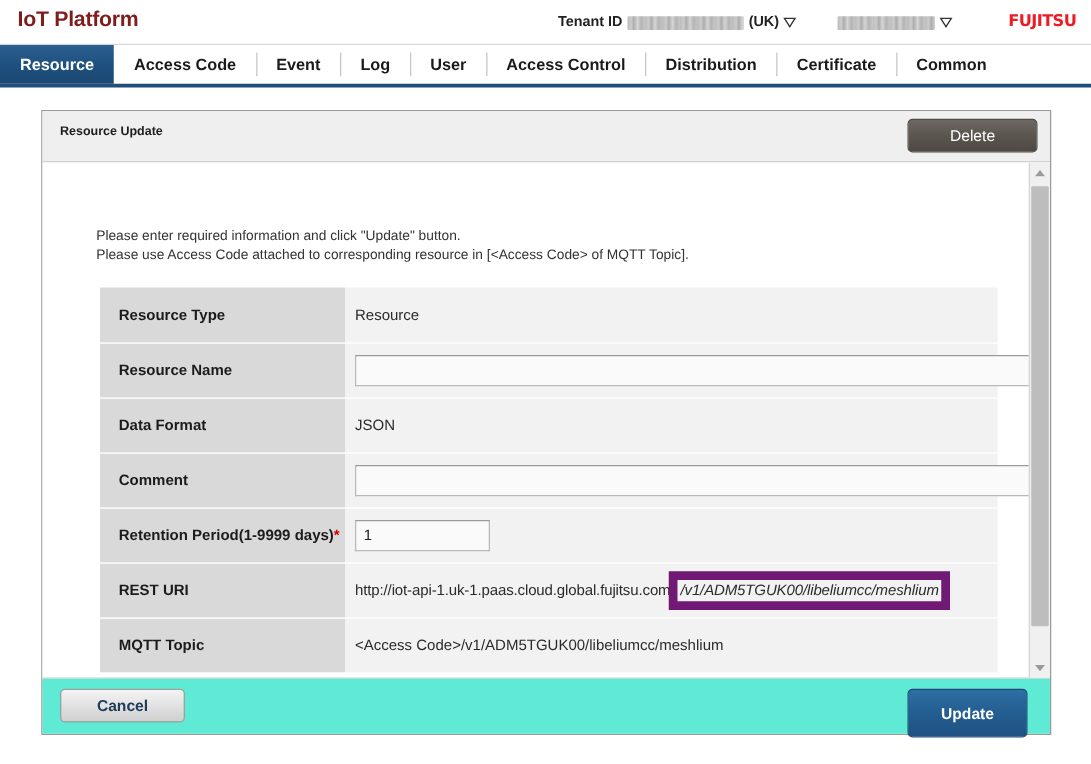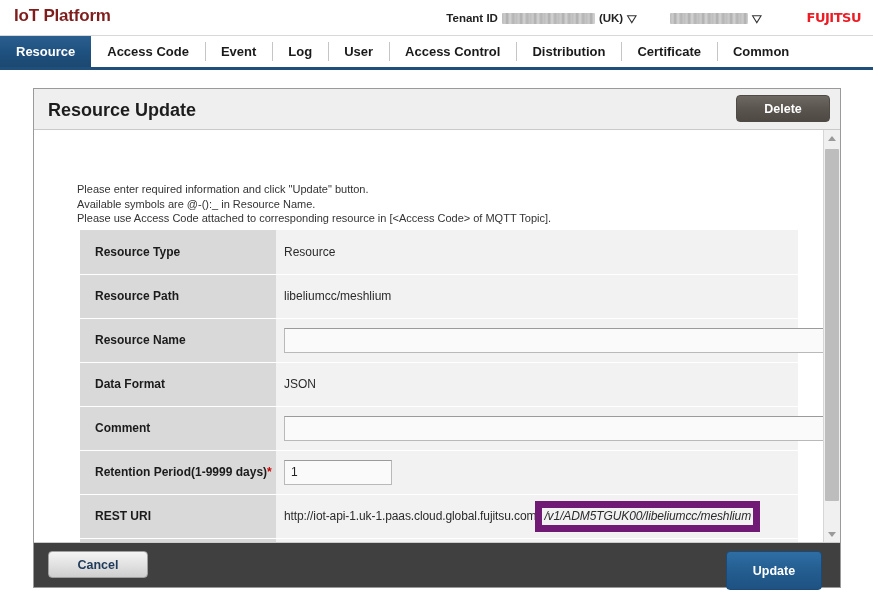--- a/index.html
+++ b/index.html
@@ -128,34 +128,34 @@
   }
   #panel-header {
     position: relative;
     height: 41px;
     background: #efefef;
     border-bottom: 1px solid #c9c9c9;
   }
   #panel-title {
     position: absolute;
     left: 14px; top: 11px;
-    font-size: 18px;
+    font-size: 10px;
     font-weight: bold;
     color: #1d1d1d;
   }
   #delete-button {
     position: absolute;
     right: 10px; top: 6px;
-    width: 94px; height: 27px;
+    width: 104px; height: 27px;
     border-radius: 4px;
     border: 1px solid #4f4a46;
     background: linear-gradient(to bottom, #6e6862 0%, #5b5550 50%, #4f4944 100%);
     color: #ffffff;
     font-size: 12.5px;
-    font-weight: bold;
+    font-weight: normal;
     cursor: pointer;
     font-family: "Liberation Sans", sans-serif;
     margin-left: 28px;
   }
 
   
   #form-scroll-area {
     position: relative;
     height: 413px;
     background: #ffffff;
@@ -252,21 +252,21 @@
     width: 14px; height: 352px;
     background: #bdbdbd;
     border-radius: 1px;
     cursor: pointer;
   }
 
   
   #panel-footer {
     position: relative;
     height: 44px;
-    background: #404040;
+    background: #5eead4;
   }
   #cancel-button {
     position: absolute;
     left: 14px; top: 8px;
     width: 100px; height: 27px;
     border-radius: 4px;
     border: 1px solid #9f9f9f;
     background: linear-gradient(to bottom, #f4f4f4 0%, #e2e2e2 50%, #cfcfcf 100%);
     color: #1f3b59;
     font-size: 12.5px;
@@ -346,33 +346,28 @@
 
   <div id="panel-header">
     <div id="panel-title">Resource Update</div>
     <button id="delete-button">Delete</button>
   </div>
 
   <div id="form-scroll-area">
 
     <div id="notice">
       <div>Please enter required information and click "Update" button.</div>
-      <div>Available symbols are @-():_ in Resource Name.</div>
       <div>Please use Access Code attached to corresponding resource in [&lt;Access Code&gt; of MQTT Topic].</div>
     </div>
 
     <table id="form-table">
       <tbody>
         <tr>
           <th>Resource Type</th>
           <td>Resource</td>
-        </tr>
-        <tr>
-          <th>Resource Path</th>
-          <td>libeliumcc/meshlium</td>
         </tr>
         <tr>
           <th>Resource Name</th>
           <td>
             <input class="txt-input wide" type="text" value="" style="">
           </td>
         </tr>
         <tr>
           <th>Data Format</th>
           <td>JSON</td>

